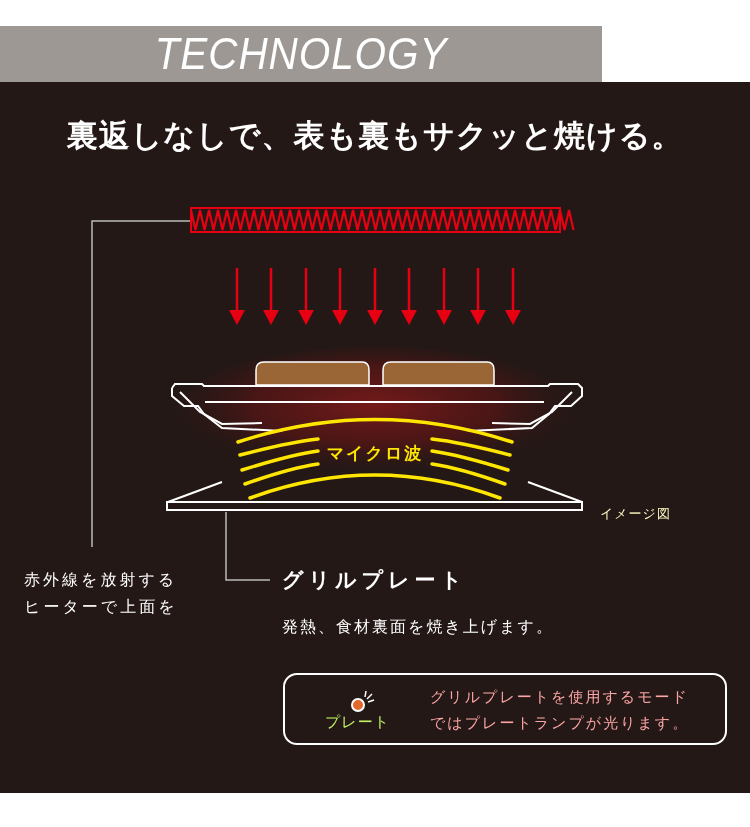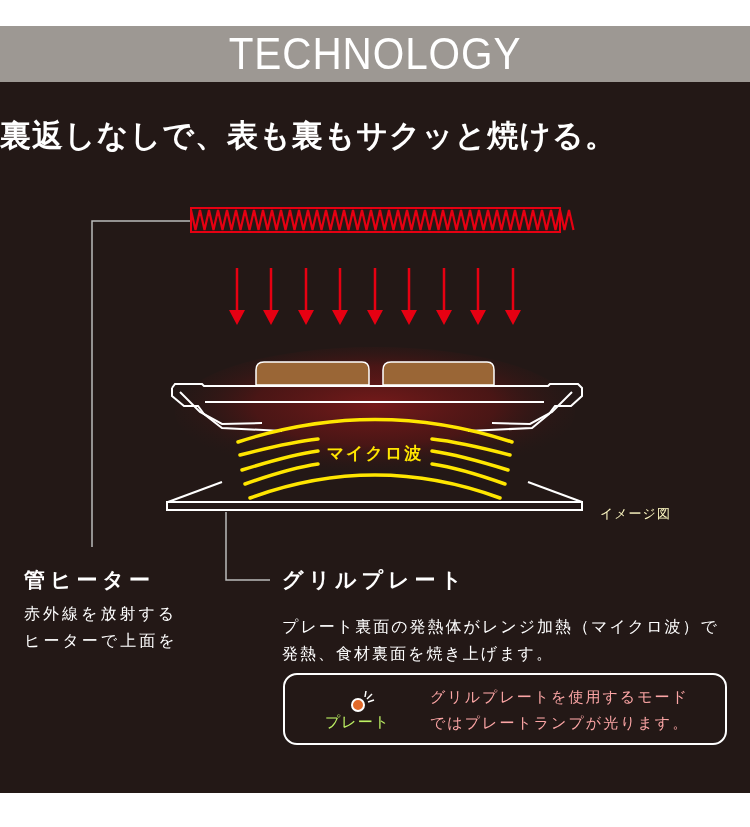--- a/index.html
+++ b/index.html
@@ -1,23 +1,23 @@
 <!DOCTYPE html>
 <html><head>
   <meta charset="utf-8">
   <style>
     html, body { margin: 0; padding: 0; }
     body { width: 750px; height: 827px; background: #ffffff; position: relative; overflow: hidden;
            font-family: "DejaVu Sans", "Liberation Sans", sans-serif; }
-    .header-bar { position: absolute; left: 0; top: 26px; width: 750px; height: 56px; background: #9d9893;
-                  display: flex; align-items: center; justify-content: center; }
+    .header-bar { position: absolute; left: 0; top: 26px; width: 602px; height: 56px; background: #9d9893;
+                  display: flex; align-items: center; justify-content: center; font-style: italic; }
     .header-title { color: #ffffff; font-family: "Liberation Sans", "DejaVu Sans", sans-serif; font-size: 44px;
                     letter-spacing: 1px; transform: scaleX(0.92); }
     .panel { position: absolute; left: 0; top: 82px; width: 750px; height: 711px; background: #231816; }
-    .headline { position: absolute; left: 0; top: 33px; width: 750px; text-align: left; color: #ffffff;
+    .headline { position: absolute; left: 0; top: 33px; width: 750px; text-align: center; color: #ffffff;
                 font-size: 31px; font-weight: bold; letter-spacing: 1px; }
     svg.diagram { position: absolute; left: 0; top: 0; }
     .label-image { position: absolute; left: 600px; top: 423px; color: #fef9c3; font-size: 13px; letter-spacing: 1px; }
     .heater-block { position: absolute; left: 24px; top: 484px; color: #ffffff; }
     .heater-title { font-size: 21px; font-weight: bold; letter-spacing: 5px; margin-bottom: 6px; }
     .heater-desc { font-size: 16px; line-height: 27px; letter-spacing: 3px; }
     .grill-block { position: absolute; left: 282px; top: 484px; color: #ffffff; }
     .grill-title { font-size: 21px; font-weight: bold; letter-spacing: 5px; margin-bottom: 19px; }
     .grill-desc { font-size: 16px; line-height: 27px; letter-spacing: 2px; }
     .lamp-box { position: absolute; left: 283px; top: 591px; width: 440px; height: 68px;
@@ -125,31 +125,29 @@
       <path d="M528,400 L582,420"></path>
       <rect x="167" y="420" width="415" height="8"></rect>
     </g>
 
     <polyline points="226,430 226,498 270,498" fill="none" stroke="#bbbbbb" stroke-width="1.5"></polyline>
   </svg>
 
   <div class="label-image">イメージ図</div>
 
   <div class="heater-block">
-    <div class="heater-title">管ヒーター</div>
     <div class="heater-desc">
       <div>赤外線を放射する</div>
       <div>ヒーターで上面を</div>
     </div>
   </div>
 
   <div class="grill-block">
     <div class="grill-title">グリルプレート</div>
     <div class="grill-desc">
-      <div>プレート裏面の発熱体がレンジ加熱（マイクロ波）で</div>
       <div>発熱、食材裏面を焼き上げます。</div>
     </div>
   </div>
 
   <div class="lamp-box">
     <svg class="lamp-icon" width="30" height="26" viewBox="0 0 30 26">
       <circle cx="9" cy="16" r="6" fill="#e2692a" stroke="#ffffff" stroke-width="2"></circle>
       <line x1="16" y1="8" x2="17" y2="2" stroke="#ffffff" stroke-width="1.5"></line>
       <line x1="18" y1="10" x2="23" y2="5" stroke="#ffffff" stroke-width="1.5"></line>
       <line x1="19" y1="13" x2="25" y2="11" stroke="#ffffff" stroke-width="1.5"></line>

